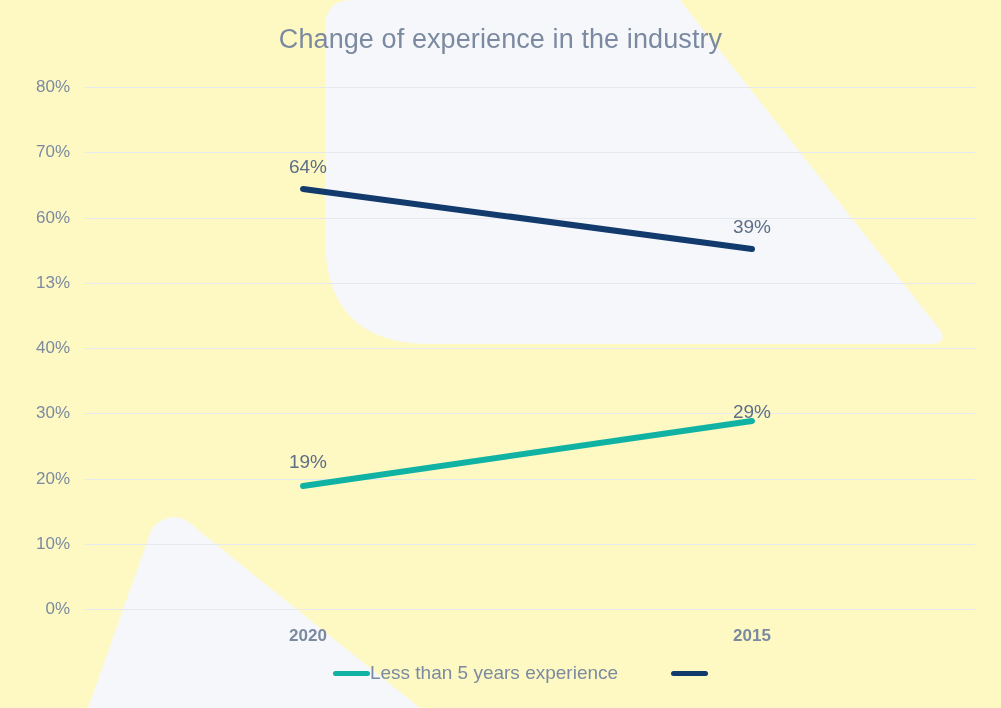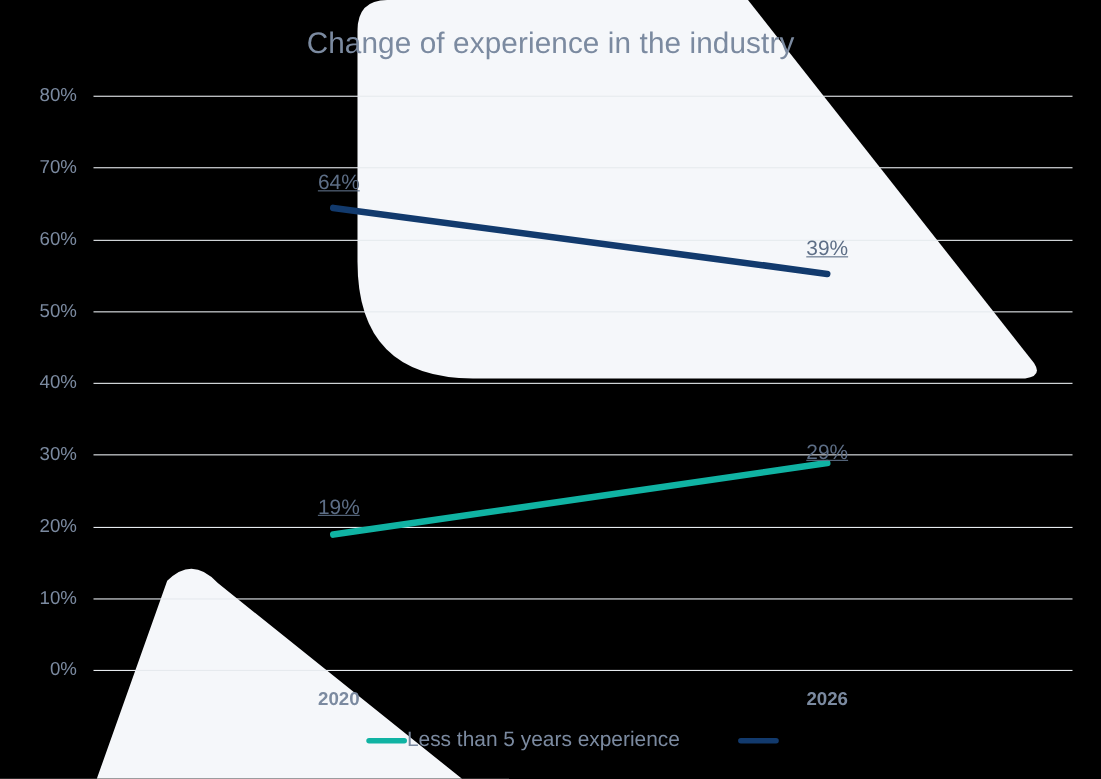--- a/index.html
+++ b/index.html
@@ -11,21 +11,21 @@
     height: 708px;
     background: #ffffff;
     font-family: "Liberation Sans", sans-serif;
     overflow: hidden;
   }
 
   #chart-root {
     position: relative;
     width: 1001px;
     height: 708px;
-    background: #000000;
+    background: #fef9c3;
     overflow: hidden;
   }
 
   
   .bg-layer {
     position: absolute;
     left: 0;
     top: 0;
     width: 1001px;
     height: 708px;
@@ -95,21 +95,20 @@
     pointer-events: none;
   }
 
   
   .pt-label {
     position: absolute;
     font-size: 19px;
     color: #5d6e86;
     transform: translateX(-50%);
     white-space: nowrap;
-    text-decoration: underline;
   }
 
   
   .legend {
     position: absolute;
     left: 0;
     top: 662px;
     width: 1001px;
     display: flex;
     justify-content: center;
@@ -154,39 +153,39 @@
     <div class="gridline" style="top:261px"></div>
     <div class="gridline" style="top:326px"></div>
     <div class="gridline" style="top:392px"></div>
     <div class="gridline" style="top:457px"></div>
     <div class="gridline" style="top:522px"></div>
   </div>
 
   <div class="y-tick" style="top:87px">80%</div>
   <div class="y-tick" style="top:152px">70%</div>
   <div class="y-tick" style="top:218px">60%</div>
-  <div class="y-tick" style="top:283px">50%</div>
+  <div class="y-tick" style="top:283px">13%</div>
   <div class="y-tick" style="top:348px">40%</div>
   <div class="y-tick" style="top:413px">30%</div>
   <div class="y-tick" style="top:479px">20%</div>
   <div class="y-tick" style="top:544px">10%</div>
   <div class="y-tick" style="top:609px">0%</div>
 
   <svg class="series-svg" viewBox="0 0 1001 708" xmlns="http://www.w3.org/2000/svg">
     <line x1="303" y1="189" x2="752" y2="249" stroke="#123a6d" stroke-width="6" stroke-linecap="round"></line>
     <line x1="303" y1="486" x2="752" y2="421" stroke="#10b3a3" stroke-width="6" stroke-linecap="round"></line>
   </svg>
 
   <div class="pt-label" style="left:308px; top:156px">64%</div>
   <div class="pt-label" style="left:752px; top:216px">39%</div>
   <div class="pt-label" style="left:308px; top:451px">19%</div>
   <div class="pt-label" style="left:752px; top:401px">29%</div>
 
   <div class="x-tick" style="left:308px">2020</div>
-  <div class="x-tick" style="left:752px">2026</div>
+  <div class="x-tick" style="left:752px">2015</div>
 
   <div class="legend">
     <div class="legend-item">
       <span class="legend-swatch" style="background:#10b3a3"></span>
       <span class="legend-label">Less than 5 years experience</span>
     </div>
     <div class="legend-item">
       <span class="legend-swatch" style="background:#123a6d"></span>
     </div>
   </div>

